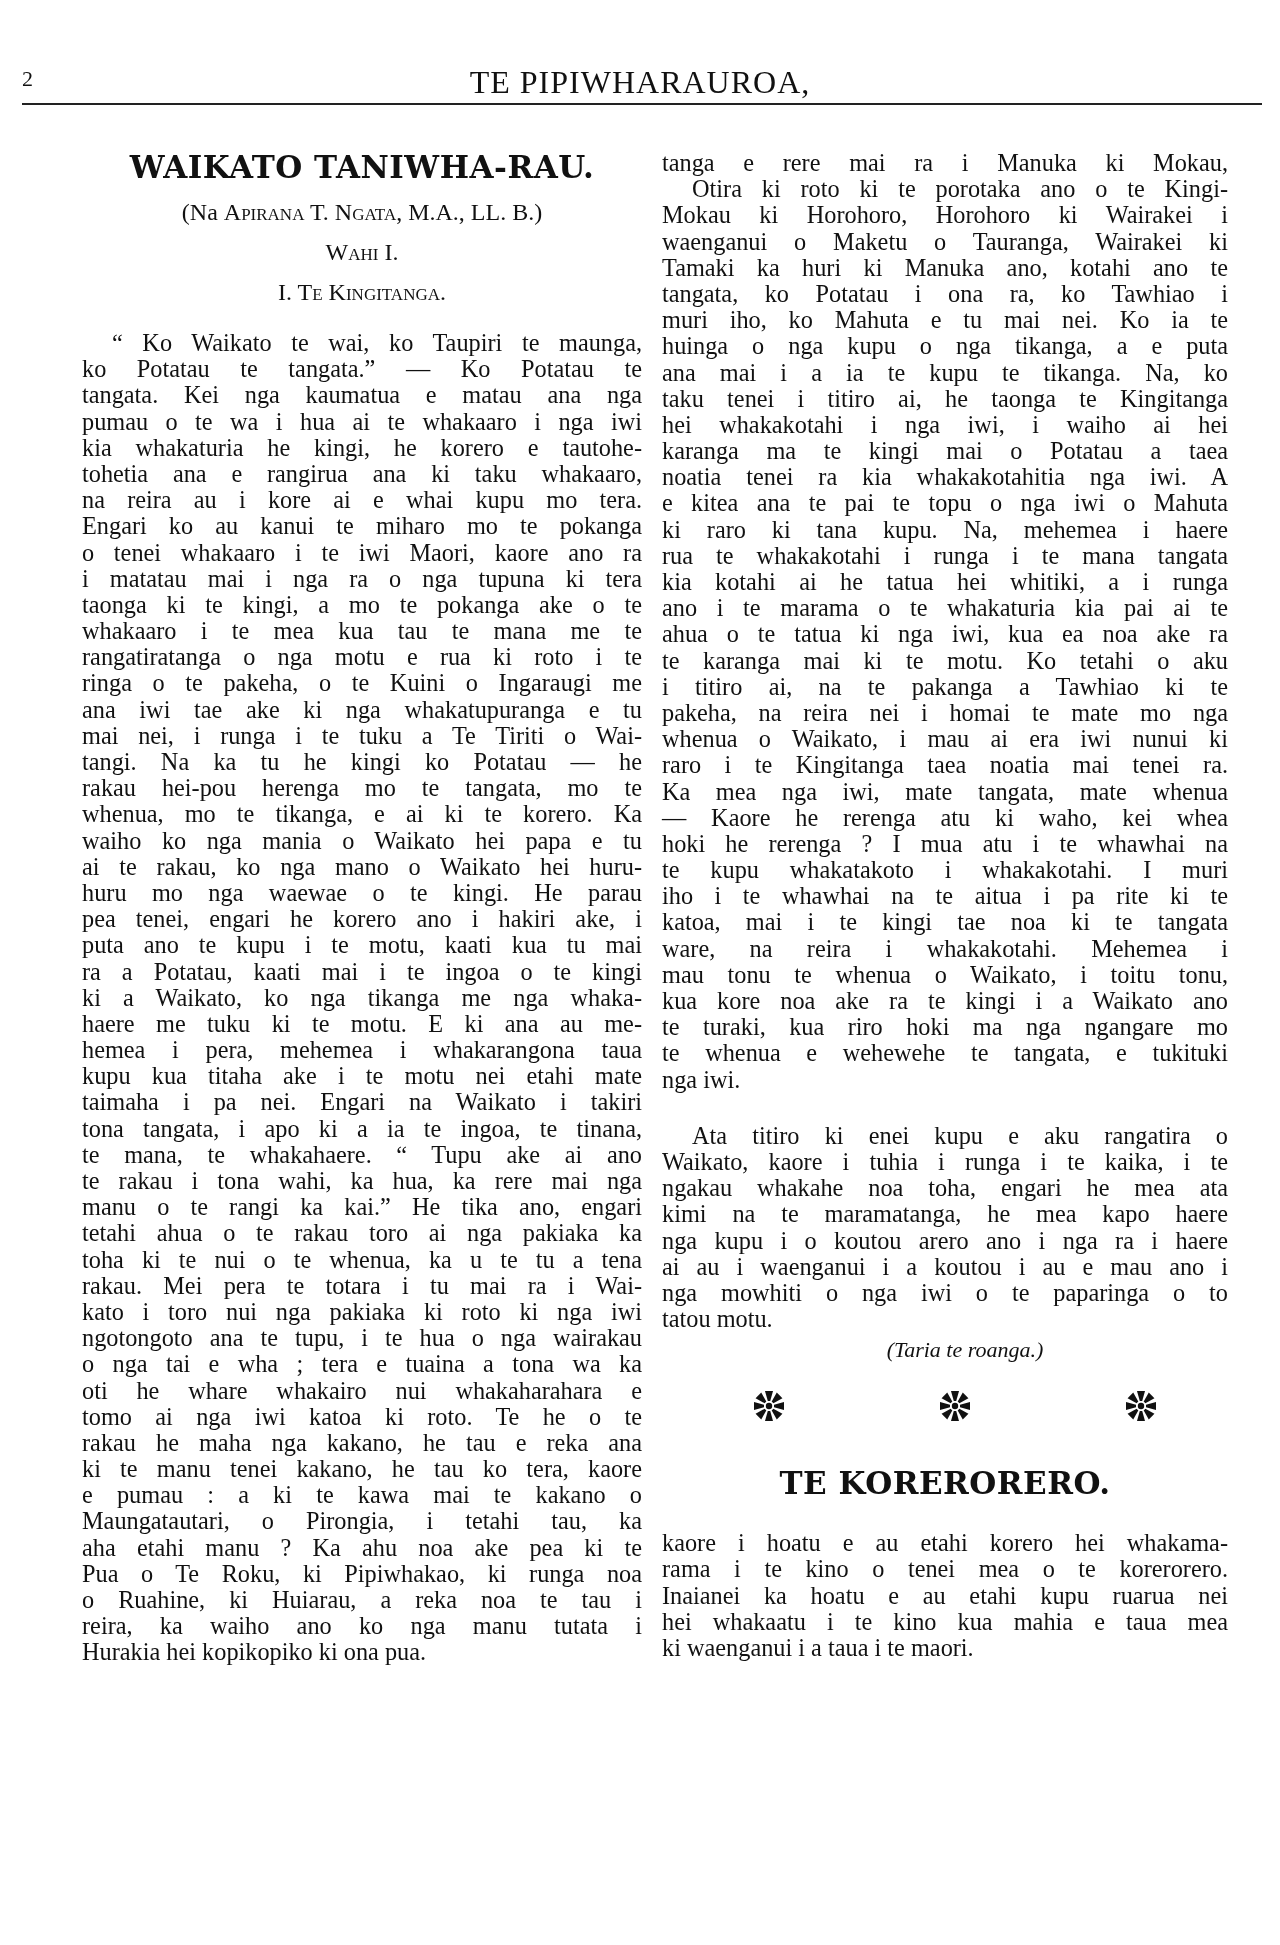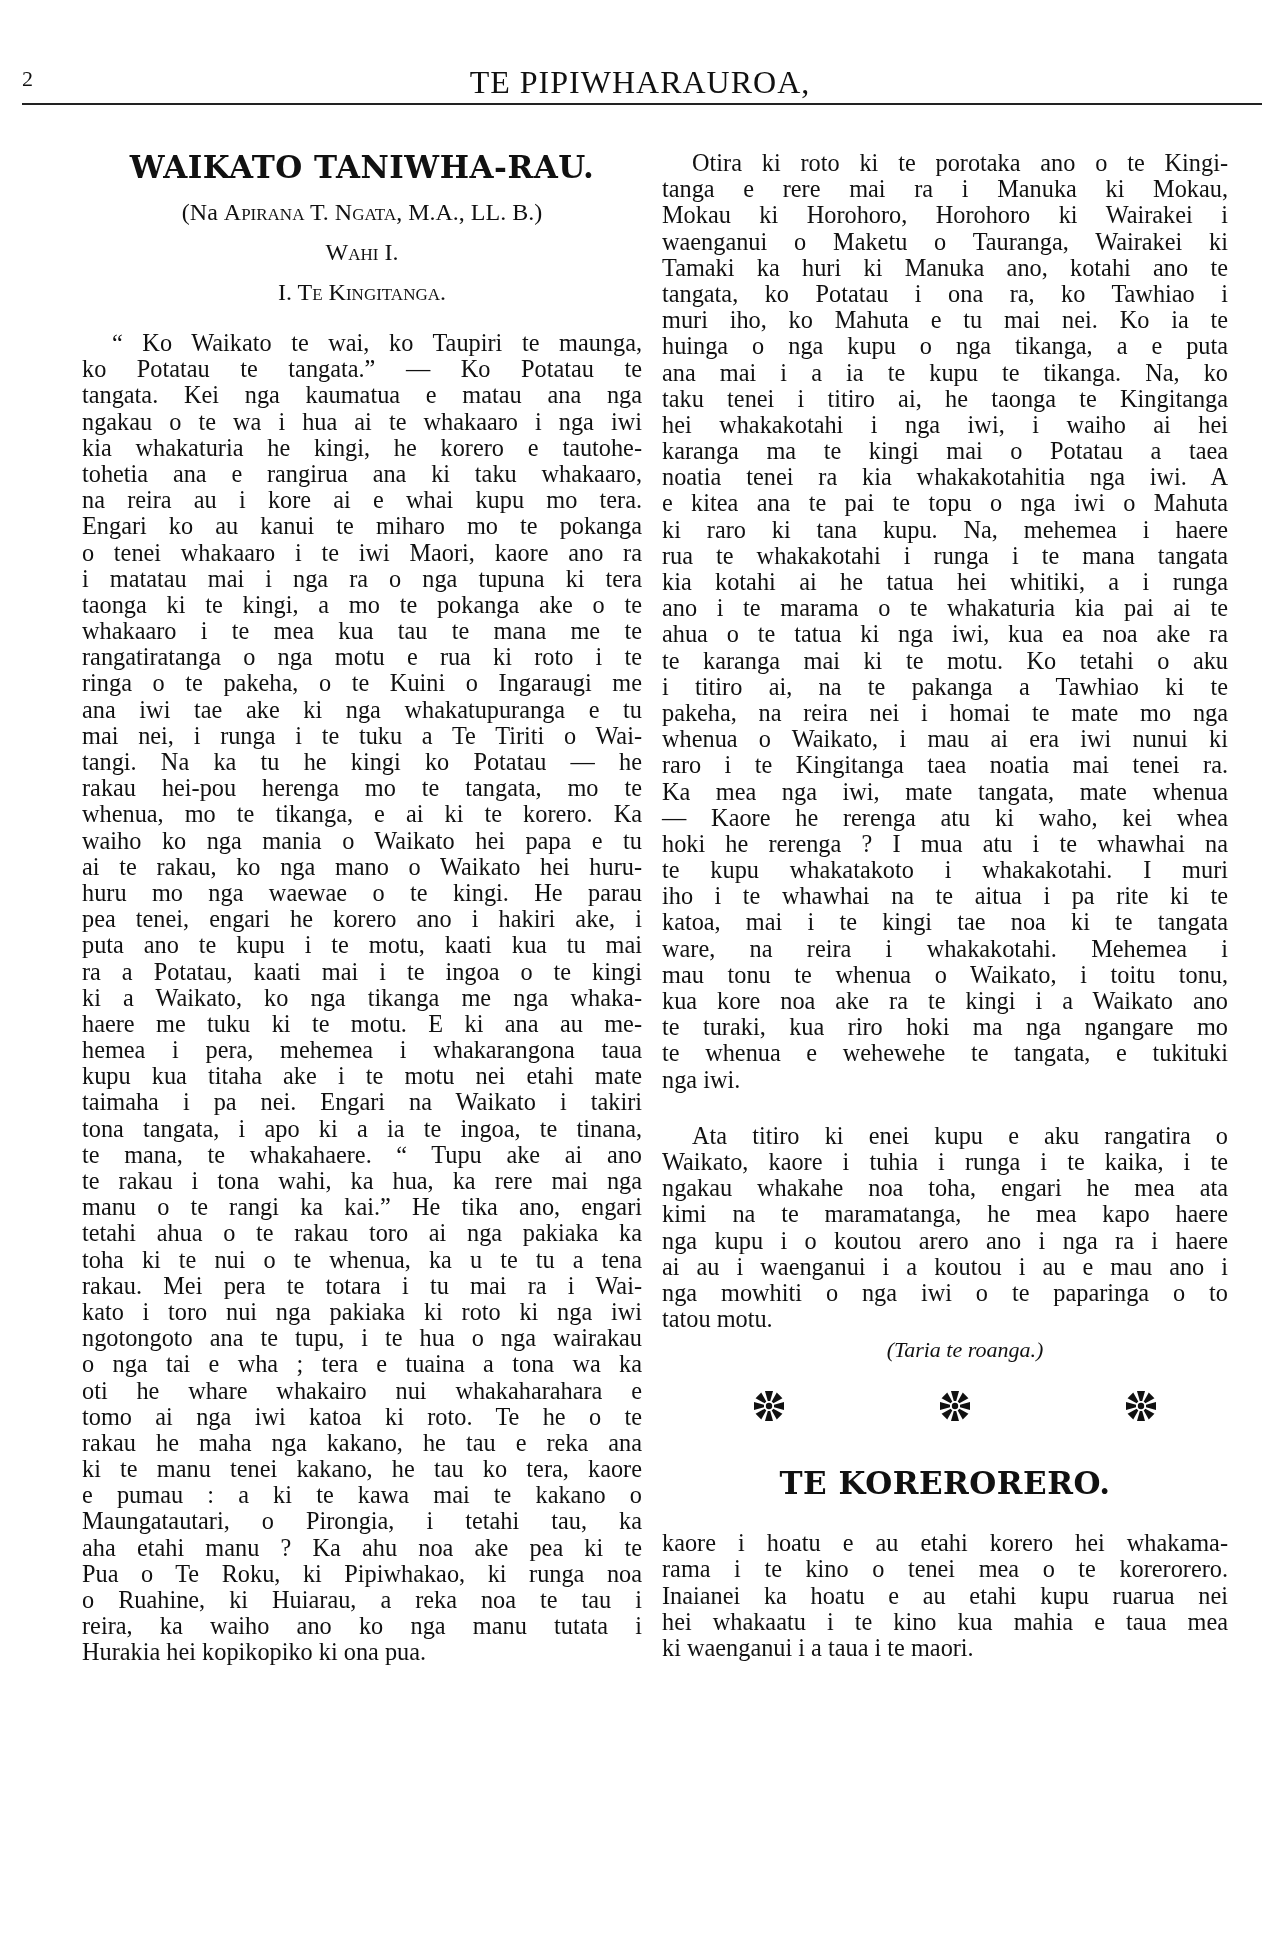--- a/index.html
+++ b/index.html
@@ -59,21 +59,21 @@
   <div class="byline">
     <span>(Na </span><span class="sc">Apirana T. Ngata</span><span>, M.A., LL. B.)</span>
   </div>
   <div class="part sc">Wahi I.</div>
   <div class="section-title sc">I. Te Kingitanga.</div>
   <div class="gap-m"></div>
   <div>
       <div class="line indent">“ Ko Waikato te wai, ko Taupiri te maunga,</div>
       <div class="line">ko Potatau te tangata.” — Ko Potatau te</div>
       <div class="line">tangata. Kei nga kaumatua e matau ana nga</div>
-      <div class="line">ngakau o te wa i hua ai te whakaaro i nga iwi</div>
+      <div class="line">pumau o te wa i hua ai te whakaaro i nga iwi</div>
       <div class="line">kia whakaturia he kingi, he korero e tautohe-</div>
       <div class="line">tohetia ana e rangirua ana ki taku whakaaro,</div>
       <div class="line">na reira au i kore ai e whai kupu mo tera.</div>
       <div class="line">Engari ko au kanui te miharo mo te pokanga</div>
       <div class="line">o tenei whakaaro i te iwi Maori, kaore ano ra</div>
       <div class="line">i matatau mai i nga ra o nga tupuna ki tera</div>
       <div class="line">taonga ki te kingi, a mo te pokanga ake o te</div>
       <div class="line">whakaaro i te mea kua tau te mana me te</div>
       <div class="line">rangatiratanga o nga motu e rua ki roto i te</div>
       <div class="line">ringa o te pakeha, o te Kuini o Ingaraugi me</div>
@@ -112,22 +112,22 @@
       <div class="line">aha etahi manu ? Ka ahu noa ake pea ki te</div>
       <div class="line">Pua o Te Roku, ki Pipiwhakao, ki runga noa</div>
       <div class="line">o Ruahine, ki Huiarau, a reka noa te tau i</div>
       <div class="line">reira, ka waiho ano ko nga manu tutata i</div>
       <div class="line last">Hurakia hei kopikopiko ki ona pua.</div>
     </div>
 </div>
 
 <div class="column col-right">
   <div>
+      <div class="line">tanga e rere mai ra i Manuka ki Mokau,</div>
       <div class="line indent">Otira ki roto ki te porotaka ano o te Kingi-</div>
-      <div class="line">tanga e rere mai ra i Manuka ki Mokau,</div>
       <div class="line">Mokau ki Horohoro, Horohoro ki Wairakei i</div>
       <div class="line">waenganui o Maketu o Tauranga, Wairakei ki</div>
       <div class="line">Tamaki ka huri ki Manuka ano, kotahi ano te</div>
       <div class="line">tangata, ko Potatau i ona ra, ko Tawhiao i</div>
       <div class="line">muri iho, ko Mahuta e tu mai nei. Ko ia te</div>
       <div class="line">huinga o nga kupu o nga tikanga, a e puta</div>
       <div class="line">ana mai i a ia te kupu te tikanga. Na, ko</div>
       <div class="line">taku tenei i titiro ai, he taonga te Kingitanga</div>
       <div class="line">hei whakakotahi i nga iwi, i waiho ai hei</div>
       <div class="line">karanga ma te kingi mai o Potatau a taea</div>

